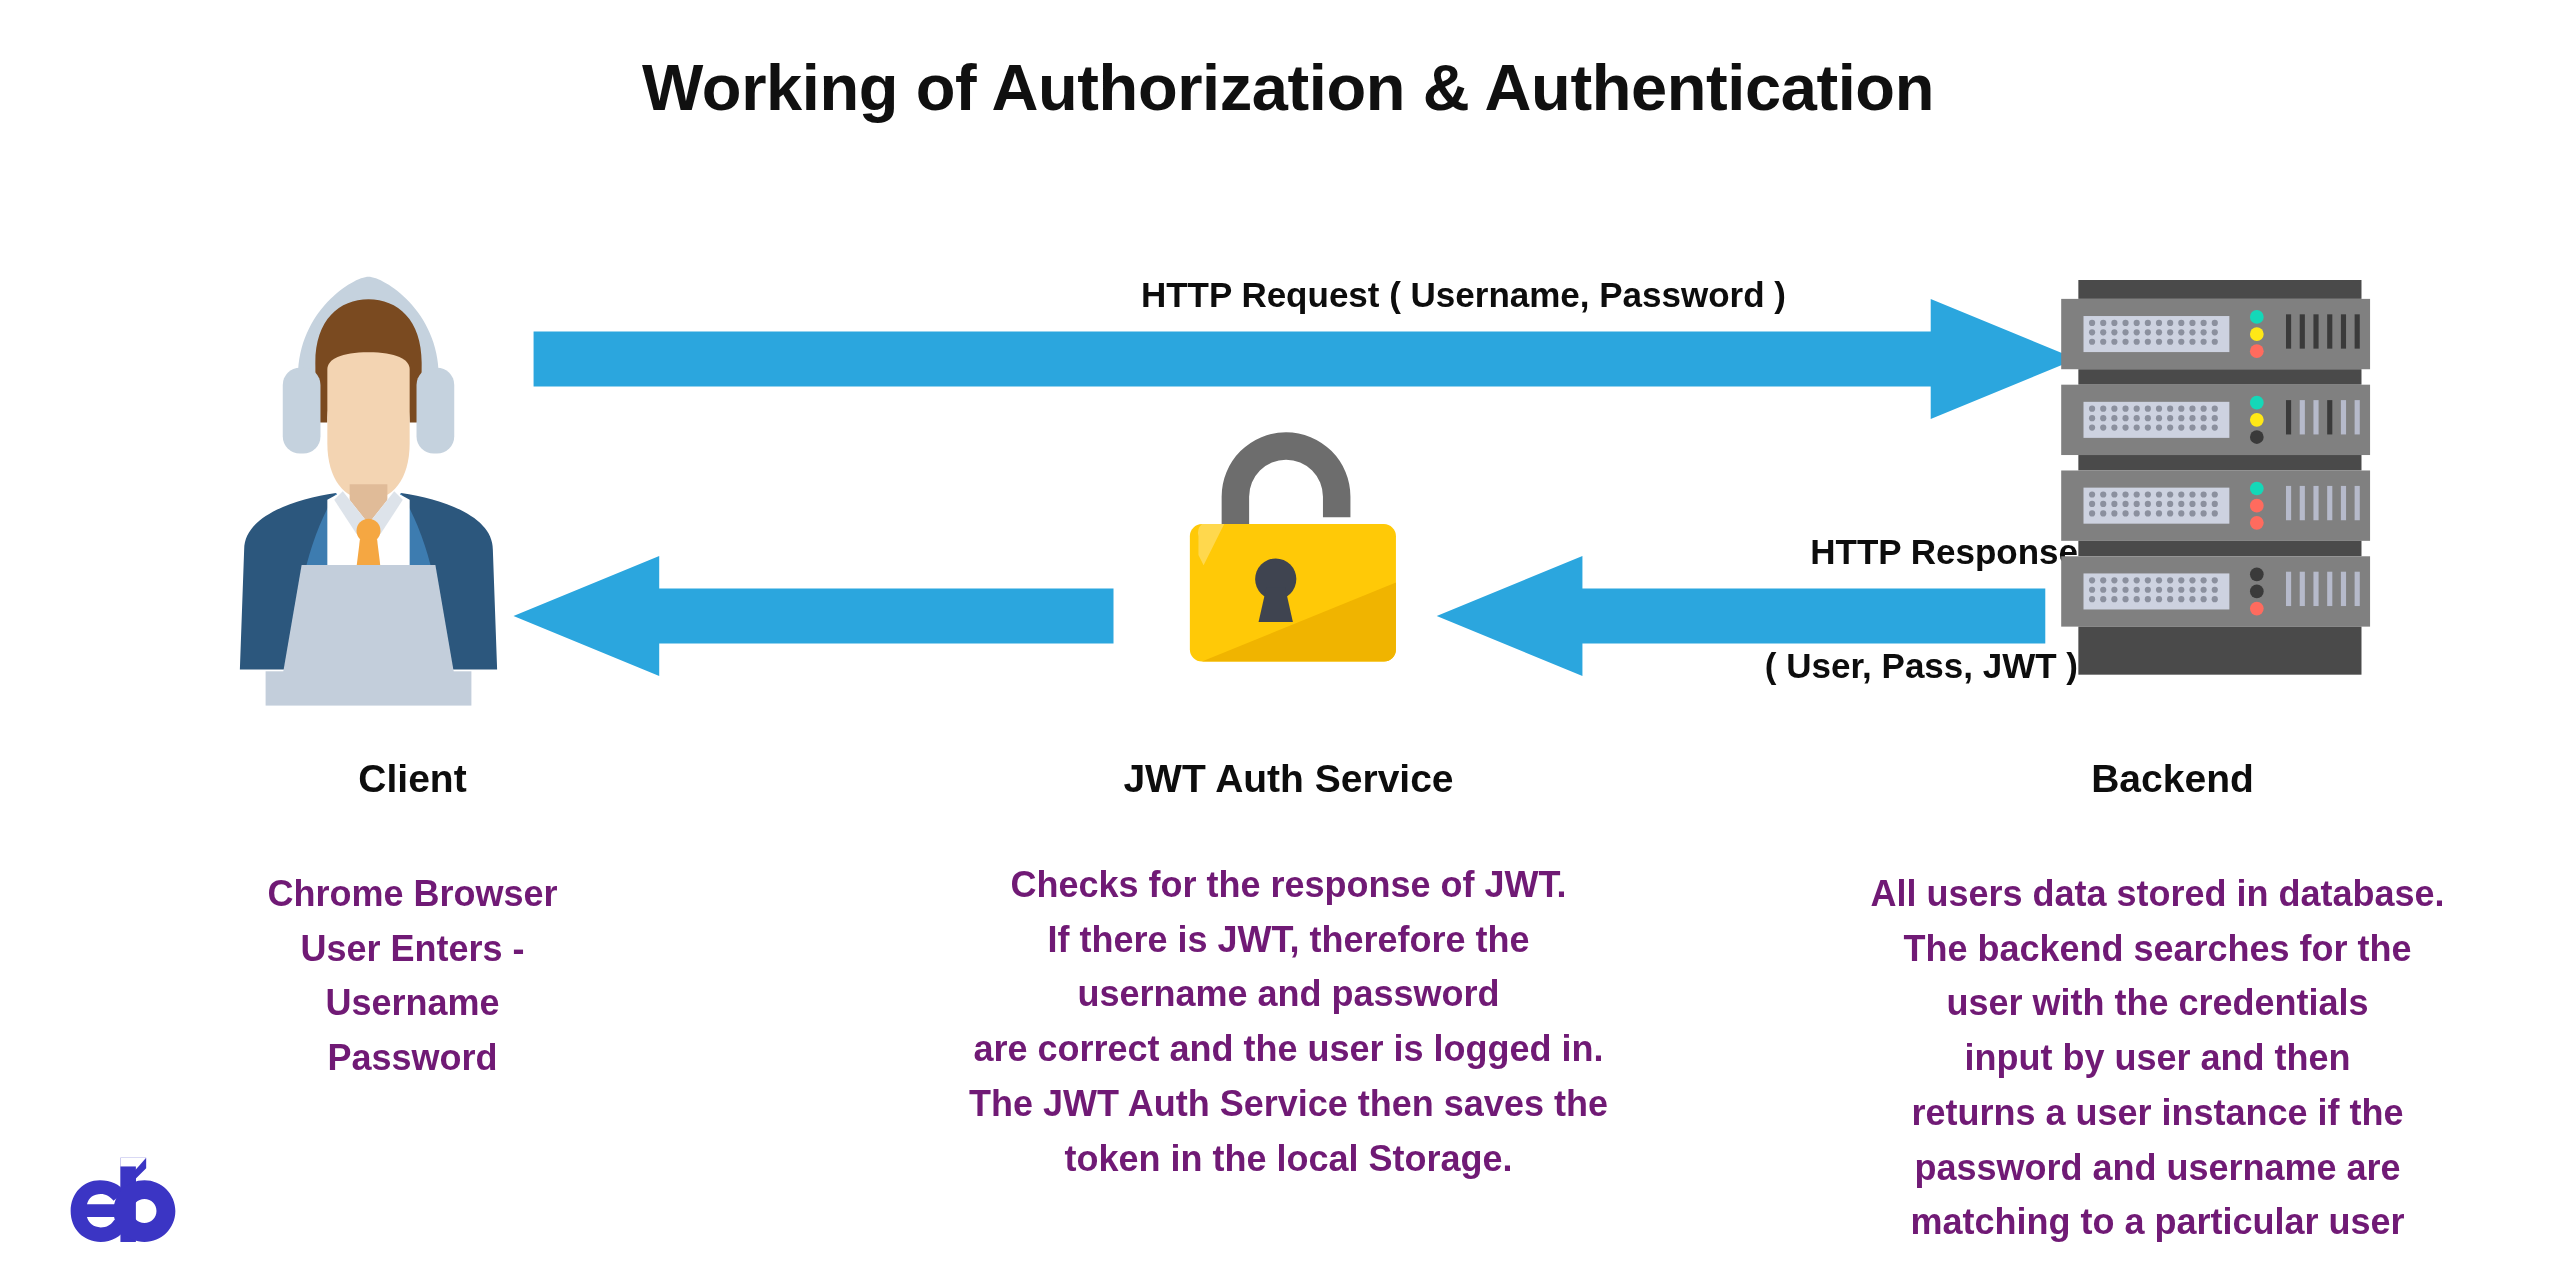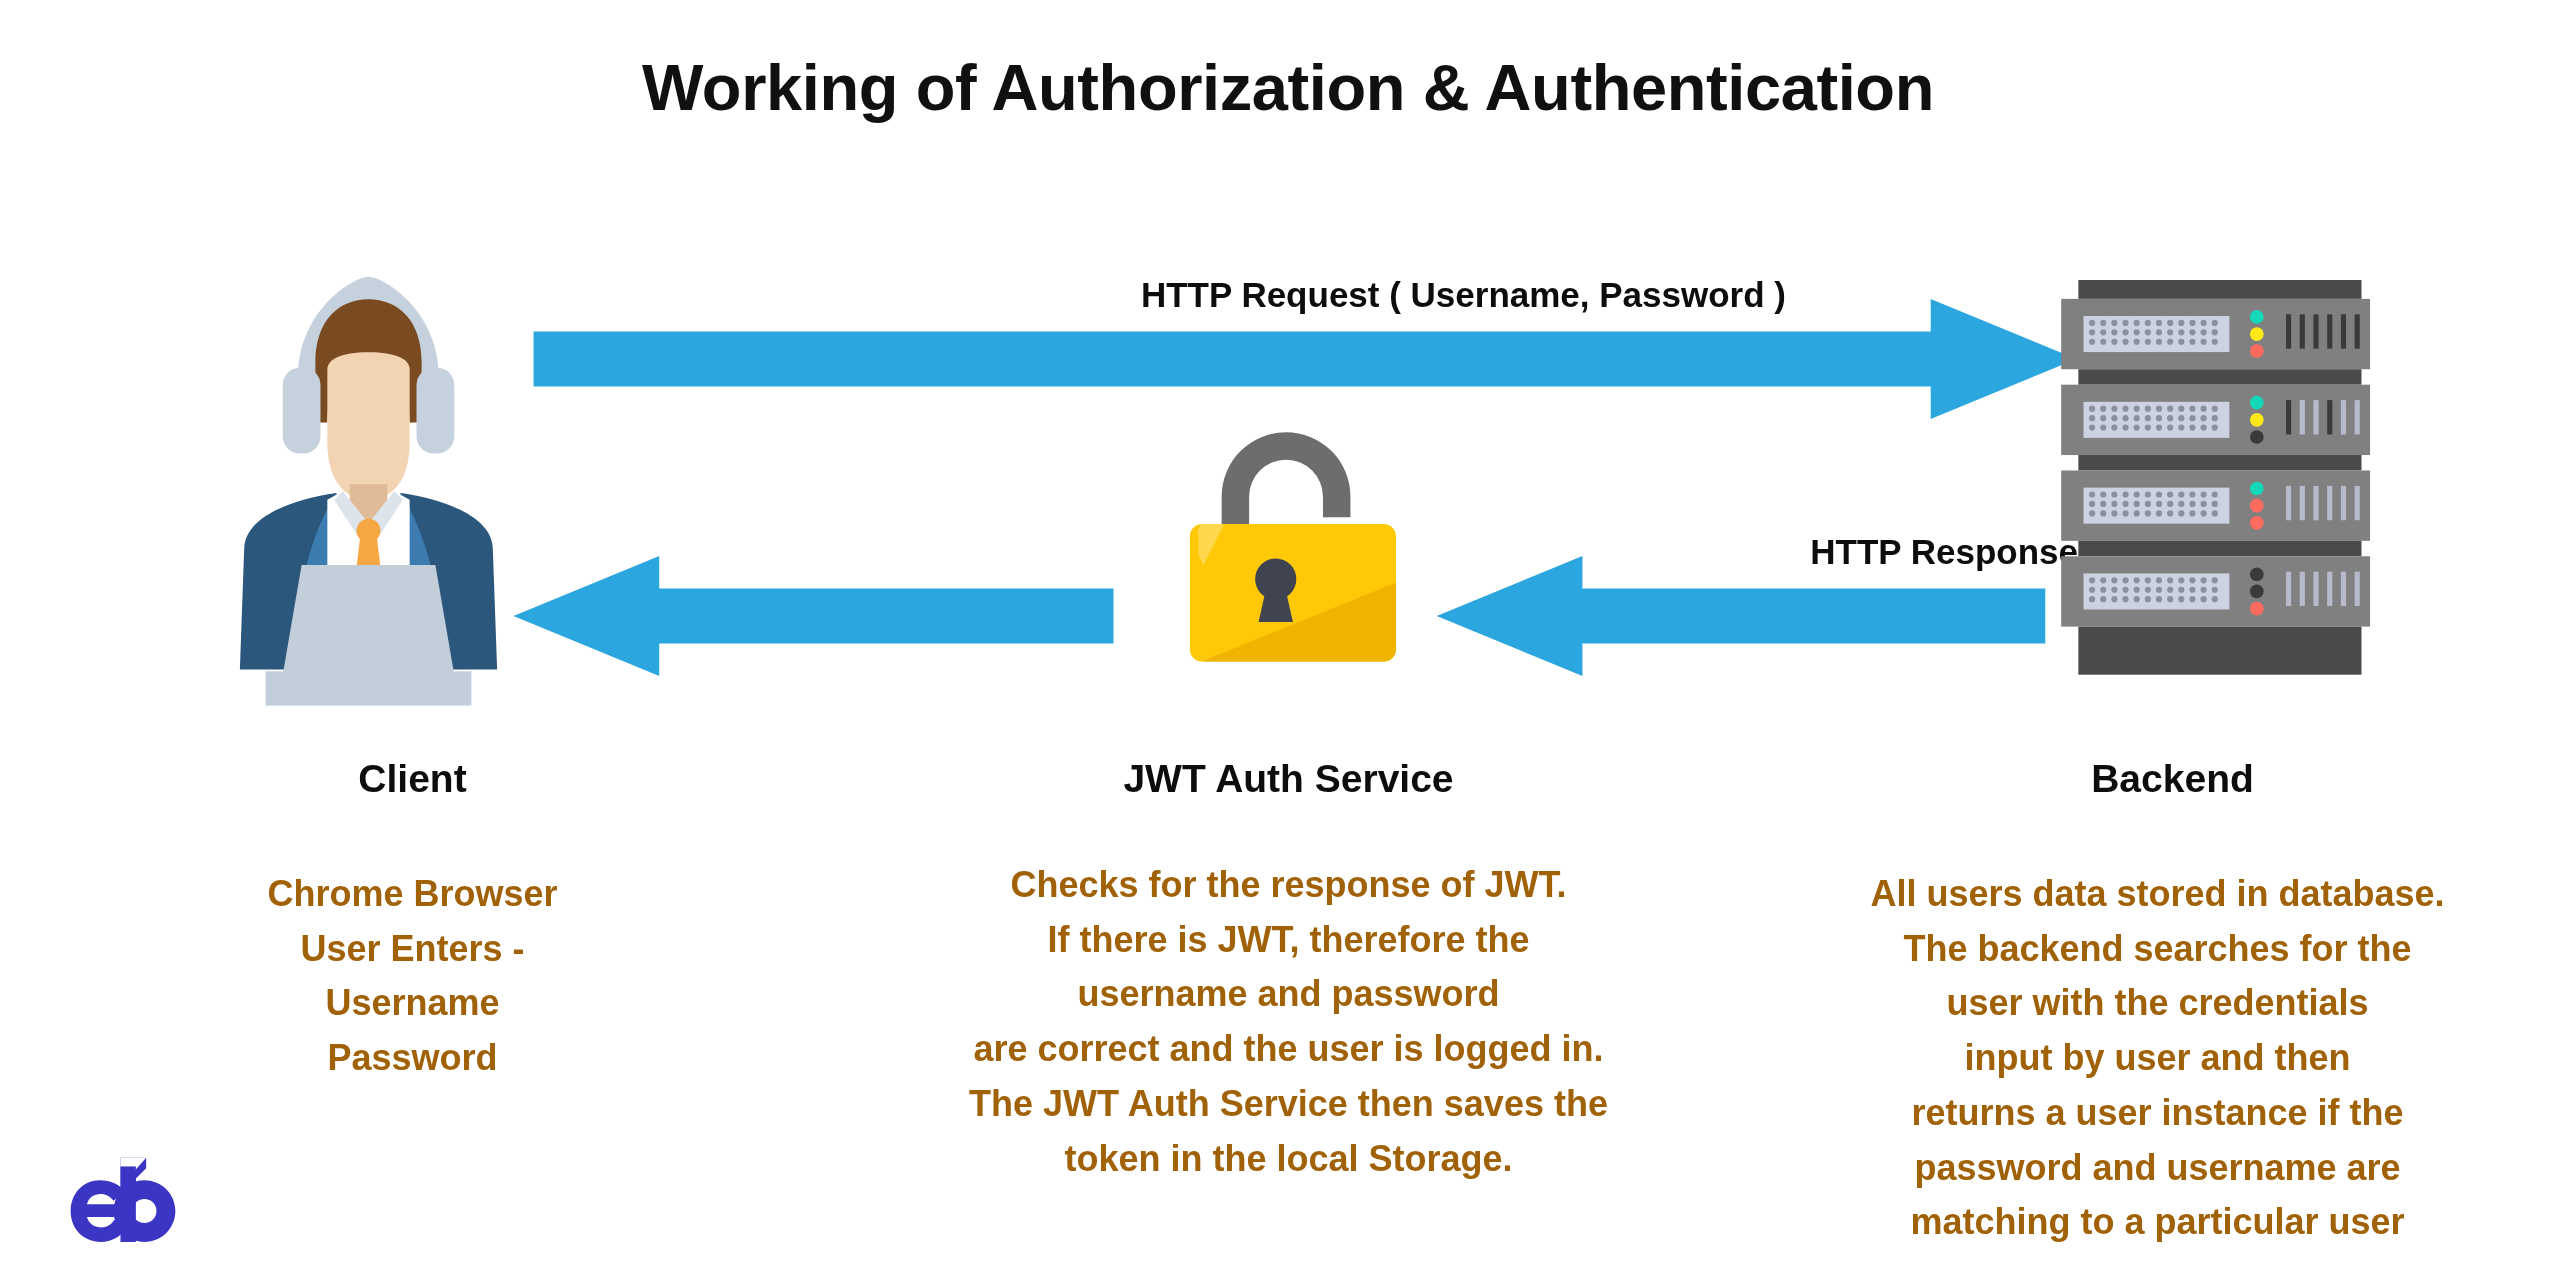--- a/index.html
+++ b/index.html
@@ -92,21 +92,21 @@
   #heading-client  { left: 112px;  top: 757px; width: 601px; text-align: center; }
   #heading-jwt     { left: 859px; top: 757px; width: 859px; }
   #heading-backend { left: 1786px; top: 757px; width: 773px; }
 
   
   .column-description {
     position: absolute;
     text-align: center;
     font-size: 36px;
     font-weight: 700;
-    color: #a16207;
+    color: #701a75;
     line-height: 1.52;
     white-space: pre-line;
   }
   #description-client  { left: 86px;  top: 867px; width: 653px; }
   #description-jwt     { left: 799px;  top: 858px; width: 979px; }
   #description-backend { left: 1743px; top: 867px; width: 829px; }
 
   
   #brand-logo {
     position: absolute;
@@ -165,20 +165,21 @@
   <svg id="arrow-client-inbound" class="arrow-svg" width="601" height="120" viewBox="0 0 700 140">
     <polygon points="700,38 170,38 170,0 0,70 170,140 170,102 700,102" fill="#2BA6DE"></polygon>
   </svg>
 
   <svg id="arrow-response" class="arrow-svg" width="610" height="120" viewBox="0 0 710 140">
     <polygon points="710,38 170,38 170,0 0,70 170,140 170,102 710,102" fill="#2BA6DE"></polygon>
   </svg>
 
   <div id="label-http-response" class="arrow-label">HTTP Response</div>
 
+  <div id="label-response-payload" class="arrow-label">( User, Pass, JWT )</div>
 
   <svg id="padlock-illustration" viewBox="0 0 290 300">
 
     <path d="M45 140 L45 96 A75 75 0 0 1 195 96 L195 120 L163 120 L163 96 A43 43 0 0 0 77 96 L77 140 Z" fill="#6d6d6d"></path>
 
     <rect x="8" y="128" width="240" height="160" rx="14" fill="#FFC907"></rect>
 
     <path d="M248 196 L248 274 A14 14 0 0 1 234 288 L22 288 Z" fill="#F0B400"></path>
 
     <path d="M22 128 L48 128 L24 176 L18 164 L18 142 A14 14 0 0 1 22 128 Z" fill="#FFD84D"></path>

